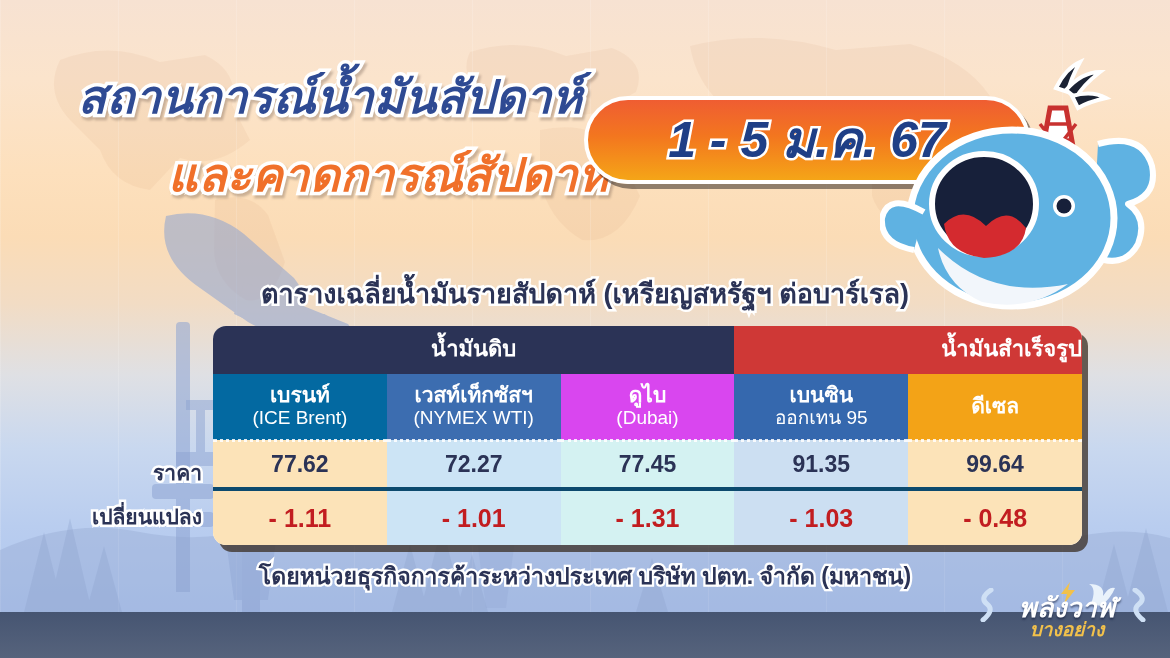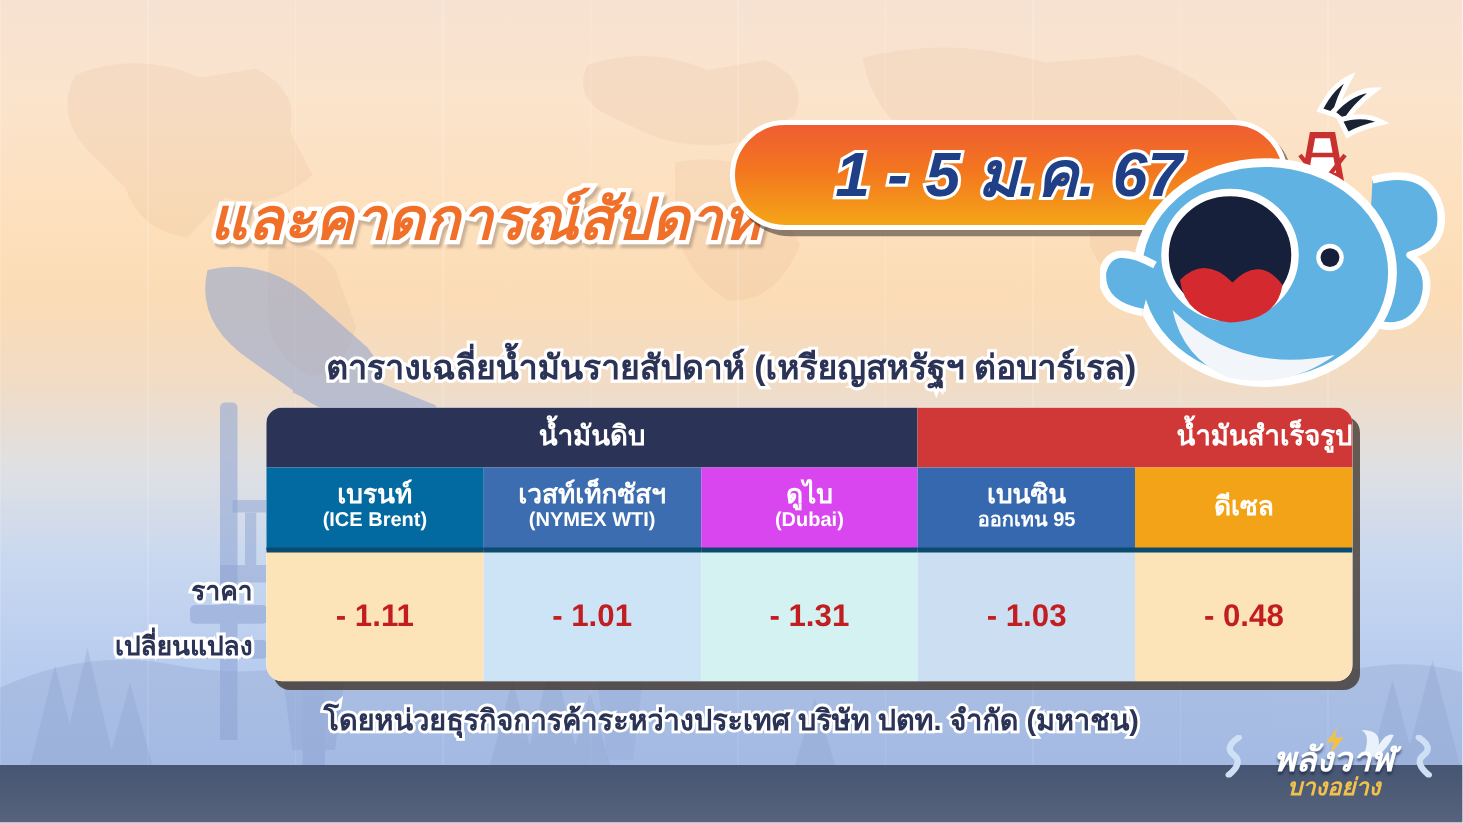--- a/index.html
+++ b/index.html
@@ -103,21 +103,21 @@
     height:48px; padding-bottom:3px;
   }
   .grp-crude  { background:#2b3356; }
   .grp-refine { background:#cf3836;text-align:right; }
 
   .colhd {
     text-align:center; color:#fff; height:66px; vertical-align:middle;
     border-bottom:3px dotted rgba(255,255,255,.85);
   }
   .colhd .th-th { font-size:21px; font-weight:bold; line-height:1.08; display:block; }
-  .colhd .th-en { font-size:16px; font-weight:bold; line-height:1.15; display:block; }
+  .colhd .th-en { font-size:19px; font-weight:normal; line-height:1.15; display:block; }
 
   .c-brent { background:#0369a1; }
   .c-wti   { background:#3c6db0; }
   .c-dubai { background:#d946ef; }
   .c-gaso  { background:#3568ae; }
   .c-dies  { background:#f3a317; }
 
   .rowlabel {
     position:absolute; right:0; text-align:right; white-space:nowrap;
     font-size:21px; font-weight:bold; color:#2b3356;
@@ -230,20 +230,23 @@
       <path d="M392 140 L410 72 L428 140Z M420 140 L442 52 L464 140Z M456 140 L472 82 L488 140Z"></path>
       <path d="M636 140 L652 86 L668 140Z"></path>
       <path d="M1096 140 L1114 72 L1132 140Z M1124 140 L1146 56 L1168 140Z"></path>
     </g>
   </svg>
 
   <div class="bottombar"></div>
 </div>
 
 <div id="headline">
+  <div class="hl-line hl1">
+    <span class="hl-text">สถานการณ์น้ำมันสัปดาห์</span>
+  </div>
   <div class="hl-line hl2">
     <span class="hl-text">และคาดการณ์สัปดาห์</span>
   </div>
 
   <div class="pill pill-1">
     <span>1 - 5 ม.ค. 67</span>
   </div>
 </div>
 
 <svg id="whale" viewBox="0 0 290 290">
@@ -307,20 +310,27 @@
           <span class="th-th">เบนซิน</span>
           <span class="th-en">ออกเทน 95</span>
         </th>
         <th class="colhd c-dies">
           <span class="th-th">ดีเซล</span>
           <span class="th-en"></span>
         </th>
       </tr>
     </thead>
     <tbody>
+      <tr class="r-price">
+        <td class="cell t-brent">77.62</td>
+        <td class="cell t-wti">72.27</td>
+        <td class="cell t-dubai">77.45</td>
+        <td class="cell t-gaso">91.35</td>
+        <td class="cell t-dies">99.64</td>
+      </tr>
       <tr class="r-change">
         <td class="cell cell-change t-brent">- 1.11</td>
         <td class="cell cell-change t-wti">- 1.01</td>
         <td class="cell cell-change t-dubai">- 1.31</td>
         <td class="cell cell-change t-gaso">- 1.03</td>
         <td class="cell cell-change t-dies">- 0.48</td>
       </tr>
     </tbody>
   </table>
 </div>

